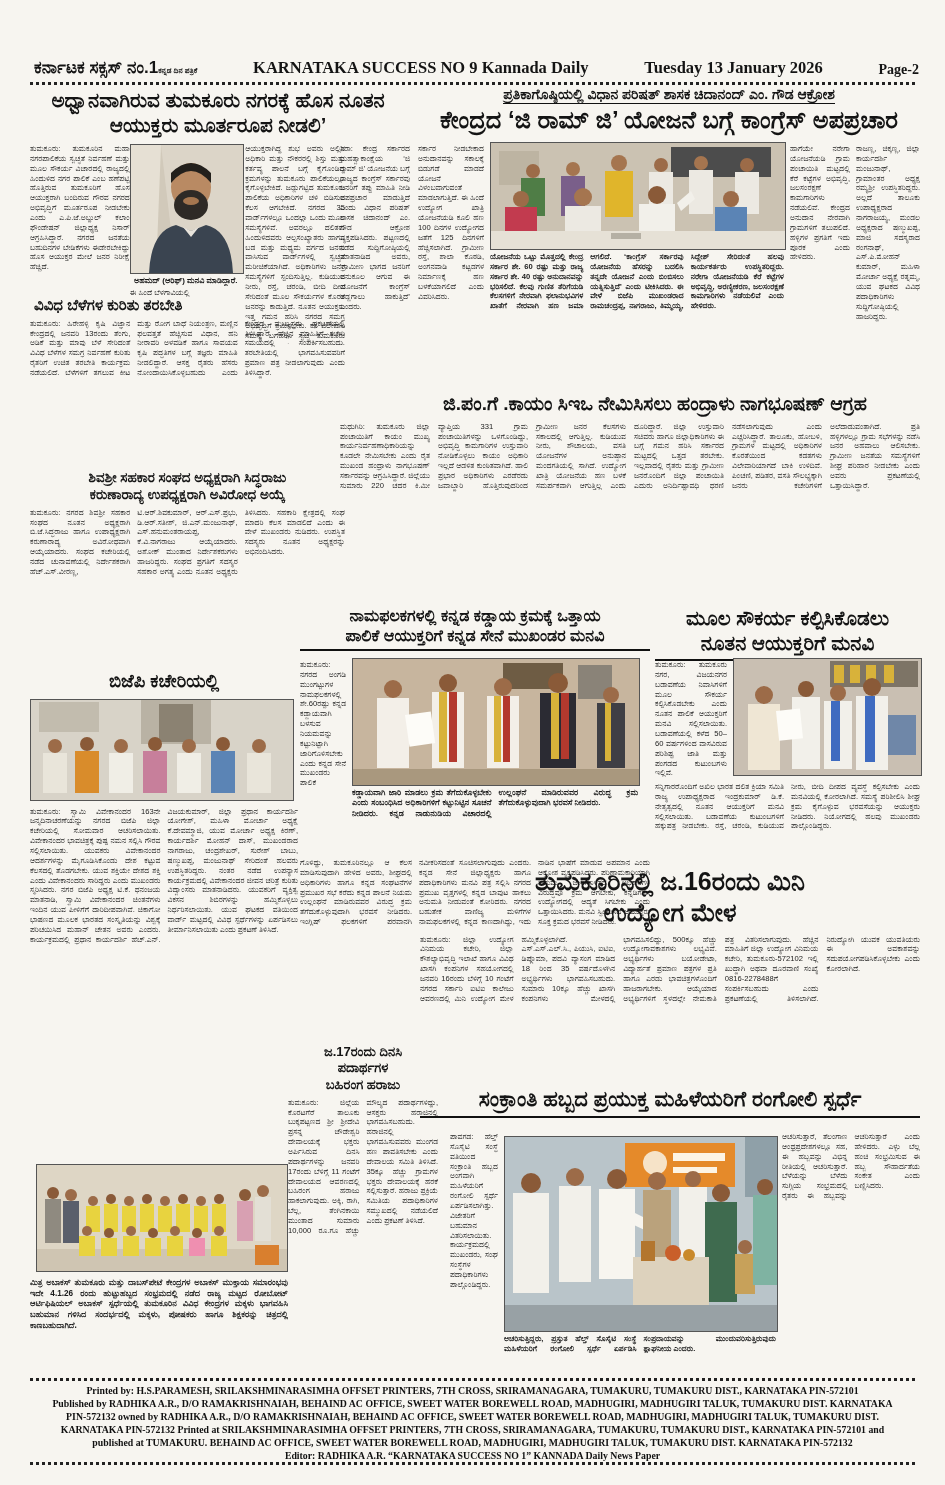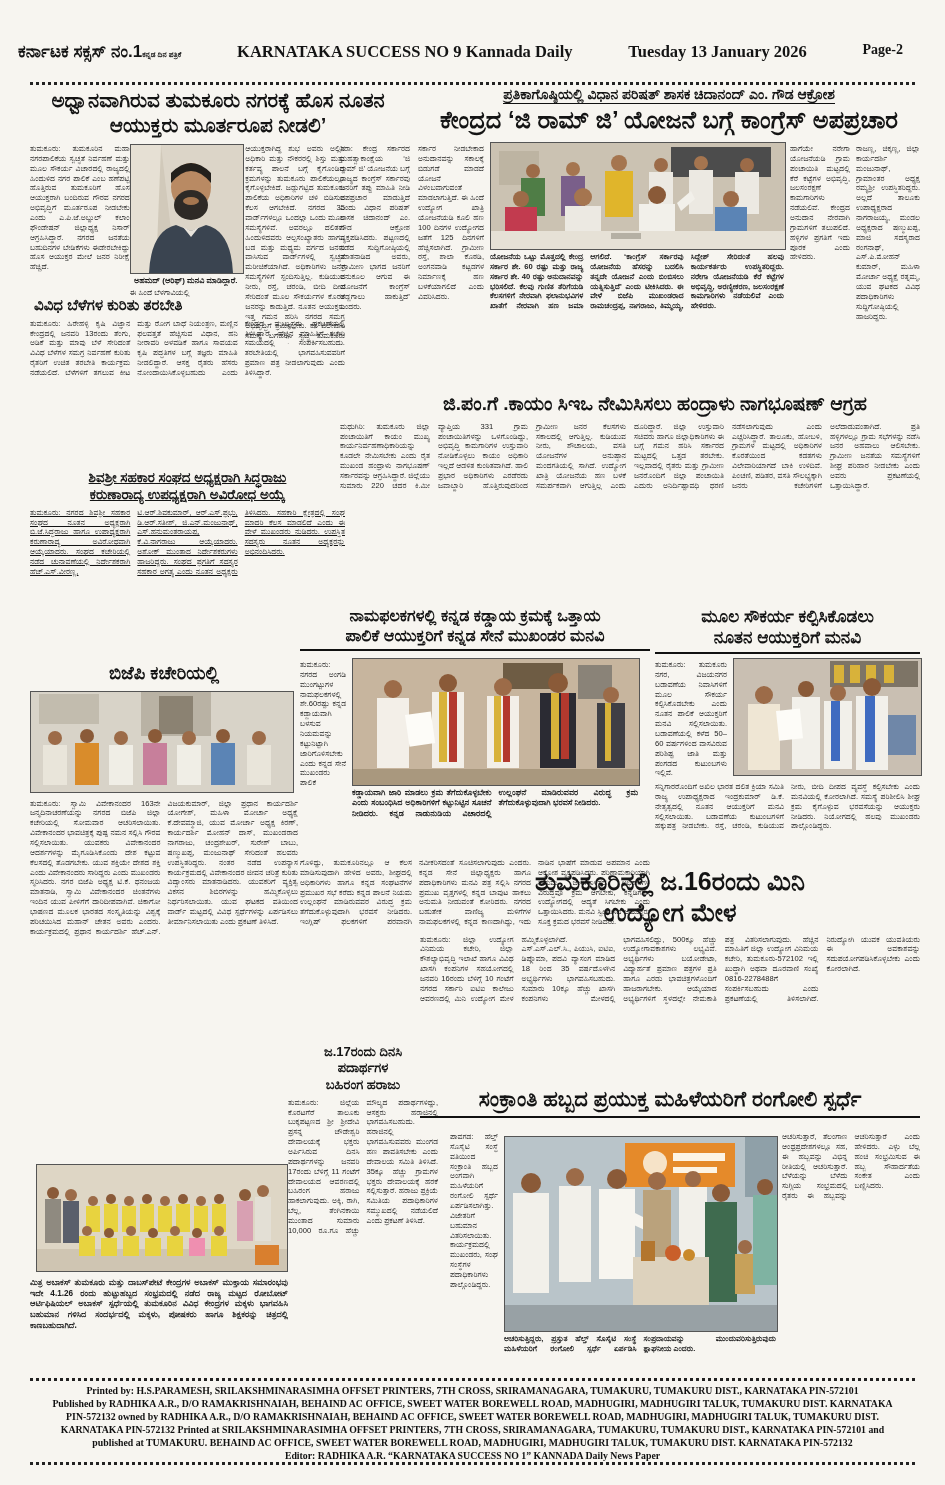--- a/index.html
+++ b/index.html
@@ -1,20 +1,20 @@
 <!DOCTYPE html>
 <html><head>
 <meta charset="utf-8">
 <style>
   html,body{margin:0;padding:0;background:#888;}
   .page{position:relative;width:945px;height:1485px;background:#f7f5f0;margin:0 auto;
         font-family:"Liberation Sans",sans-serif;color:#141414;overflow:hidden;}
   .abs{position:absolute;}
   
-  .masthead{left:18px;top:42px;width:885px;height:36px;display:flex;align-items:flex-start;justify-content:space-between;}
+  .masthead{left:34px;top:42px;width:885px;height:36px;display:flex;align-items:flex-end;justify-content:space-between;}
   .logo-kn{font-size:17px;font-weight:bold;letter-spacing:0;}
   .logo-sub{font-size:7.5px;font-weight:bold;}
   .mast-title{font-family:"Liberation Serif",serif;font-weight:bold;font-size:16.5px;}
   .mast-date{font-family:"Liberation Serif",serif;font-weight:bold;font-size:16.5px;}
   .mast-page{font-family:"Liberation Serif",serif;font-weight:bold;font-size:14px;}
   .dotrule{border-top:3px dotted #222;height:0;}
   
   .h-xl{font-weight:bold;text-align:center;line-height:1.25;}
   .kicker{font-weight:bold;text-align:center;}
   .kicker span{border-bottom:1.5px solid #111;padding-bottom:1px;}
@@ -68,21 +68,21 @@
       </div>
       <div class="body" style="width:100px;height:200px;">ಆಯುಕ್ತರಾಗಿದ್ದ ಶುಭ ಅವರು ಅಲ್ಲಿನ ಅಧಿಕಾರಿ ಮತ್ತು ನೌಕರರಲ್ಲಿ ಶಿಸ್ತು ಮತ್ತು ಕರ್ತವ್ಯ ಪಾಲನೆ ಬಗ್ಗೆ ಕೈಗೊಂಡಿದ್ದ ಕ್ರಮಗಳನ್ನು ತುಮಕೂರು ಪಾಲಿಕೆಯಲ್ಲೂ ಕೈಗೊಳ್ಳಬೇಕಿದೆ. ಜಡ್ಡುಗಟ್ಟಿದ ತುಮಕೂರು ಪಾಲಿಕೆಯ ಅಧಿಕಾರಿಗಳ ಚಳಿ ಬಿಡಿಸುವ ಕೆಲಸ ಆಗಬೇಕಿದೆ. ನಗರದ 35 ವಾರ್ಡ್‌ಗಳಲ್ಲೂ ಒಂದಲ್ಲಾ ಒಂದು ಮೂಲ ಸಮಸ್ಯೆಗಳಿವೆ. ಅವರಲ್ಲೂ ದಲಿತರು ಹಿಂದುಳಿದವರು ಆಲ್ಪಸಂಖ್ಯಾತರು ಹಾಗೂ ಬಡ ಮತ್ತು ಮಧ್ಯಮ ವರ್ಗದ ಜನರು ವಾಸಿಸುವ ವಾರ್ಡ್‌ಗಳಲ್ಲಿ ಸ್ವಚ್ಛತೆ ಮರೀಚಿಕೆಯಾಗಿದೆ. ಅಧಿಕಾರಿಗಳು ಜನರ ಸಮಸ್ಯೆಗಳಿಗೆ ಸ್ಪಂದಿಸುತ್ತಿಲ್ಲ. ಕುಡಿಯುವ ನೀರು, ರಸ್ತೆ, ಚರಂಡಿ, ಬೀದಿ ದೀಪ ಸೇರಿದಂತೆ ಮೂಲ ಸೌಕರ್ಯಗಳ ಕೊರತೆ ಜನರನ್ನು ಕಾಡುತ್ತಿದೆ. ನೂತನ ಆಯುಕ್ತರು ಇತ್ತ ಗಮನ ಹರಿಸಿ ನಗರದ ಸಮಗ್ರ ಅಭಿವೃದ್ಧಿಗೆ ಶ್ರಮಿಸಬೇಕು. ಕಸ ವಿಲೇವಾರಿ ಸಮಸ್ಯೆ ಬಗೆಹರಿಸಿ ಸ್ವಚ್ಛ ತುಮಕೂರು ನಿರ್ಮಾಣಕ್ಕೆ ಒತ್ತು ನೀಡಬೇಕು ಎಂದು ಅವರು ಪ್ರಕಟಣೆಯಲ್ಲಿ ಒತ್ತಾಯಿಸಿದ್ದಾರೆ.</div>
     </div>
   </div>
 
   <div class="abs" style="left:30px;top:296px;width:315px;">
     <div class="h-xl" style="font-size:15px;text-align:left;padding-left:4px;">ವಿವಿಧ ಬೆಳೆಗಳ ಕುರಿತು ತರಬೇತಿ</div>
     <div class="body c3" style="margin-top:4px;height:142px;">ತುಮಕೂರು: ಹಿರೇಹಳ್ಳಿ ಕೃಷಿ ವಿಜ್ಞಾನ ಕೇಂದ್ರದಲ್ಲಿ ಜನವರಿ 13ರಂದು ತೆಂಗು, ಅಡಿಕೆ ಮತ್ತು ಮಾವು ಬೆಳೆ ಸೇರಿದಂತೆ ವಿವಿಧ ಬೆಳೆಗಳ ಸಮಗ್ರ ನಿರ್ವಹಣೆ ಕುರಿತು ರೈತರಿಗೆ ಉಚಿತ ತರಬೇತಿ ಕಾರ್ಯಕ್ರಮ ನಡೆಯಲಿದೆ. ಬೆಳೆಗಳಿಗೆ ತಗಲುವ ಕೀಟ ಮತ್ತು ರೋಗ ಬಾಧೆ ನಿಯಂತ್ರಣ, ಮಣ್ಣಿನ ಫಲವತ್ತತೆ ಹೆಚ್ಚಿಸುವ ವಿಧಾನ, ಹನಿ ನೀರಾವರಿ ಅಳವಡಿಕೆ ಹಾಗೂ ಸಾವಯವ ಕೃಷಿ ಪದ್ಧತಿಗಳ ಬಗ್ಗೆ ತಜ್ಞರು ಮಾಹಿತಿ ನೀಡಲಿದ್ದಾರೆ. ಆಸಕ್ತ ರೈತರು ಹೆಸರು ನೋಂದಾಯಿಸಿಕೊಳ್ಳಬಹುದು ಎಂದು ಕೇಂದ್ರದ ಮುಖ್ಯಸ್ಥರು ಪ್ರಕಟಣೆಯಲ್ಲಿ ತಿಳಿಸಿದ್ದಾರೆ. ಹೆಚ್ಚಿನ ಮಾಹಿತಿಗೆ ಕಚೇರಿ ಸಮಯದಲ್ಲಿ ಸಂಪರ್ಕಿಸಬಹುದು. ತರಬೇತಿಯಲ್ಲಿ ಭಾಗವಹಿಸುವವರಿಗೆ ಪ್ರಮಾಣ ಪತ್ರ ನೀಡಲಾಗುವುದು ಎಂದು ತಿಳಿಸಿದ್ದಾರೆ.</div>
   </div>
 
-  <div class="abs" style="left:30px;top:470px;width:315px;text-decoration:underline;">
+  <div class="abs" style="left:30px;top:470px;width:315px;">
     <div class="h-xl" style="font-size:13.5px;">ಶಿವಶ್ರೀ ಸಹಕಾರ ಸಂಘದ ಅಧ್ಯಕ್ಷರಾಗಿ ಸಿದ್ಧರಾಜು</div>
     <div class="h-xl" style="font-size:13.5px;">ಕರುಣಾರಾದ್ಯ ಉಪಧ್ಯಕ್ಷರಾಗಿ ಅವಿರೋಧ ಅಯ್ಕೆ</div>
     <div class="body c3" style="margin-top:4px;height:128px;">ತುಮಕೂರು: ನಗರದ ಶಿವಶ್ರೀ ಸಹಕಾರ ಸಂಘದ ನೂತನ ಅಧ್ಯಕ್ಷರಾಗಿ ಬಿ.ಜೆ.ಸಿದ್ಧರಾಜು ಹಾಗೂ ಉಪಾಧ್ಯಕ್ಷರಾಗಿ ಕರುಣಾರಾದ್ಯ ಅವಿರೋಧವಾಗಿ ಆಯ್ಕೆಯಾದರು. ಸಂಘದ ಕಚೇರಿಯಲ್ಲಿ ನಡೆದ ಚುನಾವಣೆಯಲ್ಲಿ ನಿರ್ದೇಶಕರಾಗಿ ಹೆಚ್.ಎಸ್.ವೀರಣ್ಣ, ಟಿ.ಆರ್.ಶಿವಕುಮಾರ್, ಆರ್.ಎಸ್.ಪ್ರಭು, ಡಿ.ಆರ್.ಸತೀಶ್, ಜಿ.ಎನ್.ಮಂಜುನಾಥ್, ಎಸ್.ಹನುಮಂತರಾಯಪ್ಪ, ಕೆ.ವಿ.ನಾಗರಾಜು ಆಯ್ಕೆಯಾದರು. ಅಶೋಕ್ ಮುಂತಾದ ನಿರ್ದೇಶಕರುಗಳು ಹಾಜರಿದ್ದರು. ಸಂಘದ ಪ್ರಗತಿಗೆ ಸದಸ್ಯರ ಸಹಕಾರ ಅಗತ್ಯ ಎಂದು ನೂತನ ಅಧ್ಯಕ್ಷರು ತಿಳಿಸಿದರು. ಸಹಕಾರಿ ಕ್ಷೇತ್ರದಲ್ಲಿ ಸಂಘ ಮಾದರಿ ಕೆಲಸ ಮಾಡಲಿದೆ ಎಂದು ಈ ವೇಳೆ ಮುಖಂಡರು ನುಡಿದರು. ಉಪಸ್ಥಿತ ಸದಸ್ಯರು ನೂತನ ಅಧ್ಯಕ್ಷರನ್ನು ಅಭಿನಂದಿಸಿದರು.</div>
   </div>
 
   <div class="abs" style="left:340px;top:86px;width:580px;height:306px;">
     <div class="kicker" style="padding-left:78px;font-size:14px;"><span>ಪ್ರತಿಕಾಗೊಷ್ಠಿಯಲ್ಲಿ ವಿಧಾನ ಪರಿಷತ್ ಶಾಸಕ ಚಿದಾನಂದ್ ಎಂ. ಗೌಡ ಆಕ್ರೋಶ</span></div>
     <div class="h-xl" style="padding-left:78px;font-size:24px;margin-top:2px;">ಕೇಂದ್ರದ ‘ಜಿ ರಾಮ್ ಜಿ’ ಯೋಜನೆ ಬಗ್ಗೆ ಕಾಂಗ್ರೆಸ್ ಅಪಪ್ರಚಾರ</div>
     <div class="abs body" style="left:0;top:58px;width:70px;height:246px;">ಶಿರಾ: ಕೇಂದ್ರ ಸರ್ಕಾರದ ಮಹತ್ವಾಕಾಂಕ್ಷೆಯ ‘ಜಿ ರಾಮ್ ಜಿ’ ಯೋಜನೆಯ ಬಗ್ಗೆ ರಾಜ್ಯದ ಕಾಂಗ್ರೆಸ್ ಸರ್ಕಾರವು ಜನರಿಗೆ ತಪ್ಪು ಮಾಹಿತಿ ನೀಡಿ ಅಪಪ್ರಚಾರ ಮಾಡುತ್ತಿದೆ ಎಂದು ವಿಧಾನ ಪರಿಷತ್ ಶಾಸಕ ಚಿದಾನಂದ್ ಎಂ. ಗೌಡ ಆಕ್ರೋಶ ವ್ಯಕ್ತಪಡಿಸಿದರು. ಪಟ್ಟಣದಲ್ಲಿ ನಡೆದ ಸುದ್ದಿಗೋಷ್ಠಿಯಲ್ಲಿ ಮಾತನಾಡಿದ ಅವರು, ‘ಗ್ರಾಮೀಣ ಭಾಗದ ಜನರಿಗೆ ಅನುಕೂಲ ಆಗುವ ಈ ಯೋಜನೆಗೆ ಕಾಂಗ್ರೆಸ್ ಅಡ್ಡಗಾಲು ಹಾಕುತ್ತಿದೆ’ ಎಂದರು.</div>
     <div class="abs body" style="left:78px;top:58px;width:66px;height:246px;">ಸರ್ಕಾರ ನೀಡಬೇಕಾದ ಅನುದಾನವನ್ನು ಸಕಾಲಕ್ಕೆ ಬಿಡುಗಡೆ ಮಾಡದೆ ಯೋಜನೆ ವಿಳಂಬವಾಗುವಂತೆ ಮಾಡಲಾಗುತ್ತಿದೆ. ಈ ಹಿಂದೆ ಉದ್ಯೋಗ ಖಾತ್ರಿ ಯೋಜನೆಯಡಿ ಕೂಲಿ ಹಣ 100 ದಿನಗಳ ಉದ್ಯೋಗದ ಜತೆಗೆ 125 ದಿನಗಳಿಗೆ ಹೆಚ್ಚಿಸಲಾಗಿದೆ. ಗ್ರಾಮೀಣ ರಸ್ತೆ, ಶಾಲಾ ಕೊಠಡಿ, ಅಂಗನವಾಡಿ ಕಟ್ಟಡಗಳ ನಿರ್ಮಾಣಕ್ಕೆ ಹಣ ಬಳಕೆಯಾಗಲಿದೆ ಎಂದು ವಿವರಿಸಿದರು.</div>
@@ -162,21 +162,21 @@
         </g>
         <rect x="52" y="56" width="26" height="32" fill="#fdfcf8" transform="rotate(-8 52 56)"></rect>
         <rect x="0" y="110" width="286" height="16" fill="#a9987e"></rect>
       </svg>
     </div>
     <div class="abs body c2" style="left:52px;top:182px;width:286px;height:66px;font-weight:bold;font-size:8px;">ಕಡ್ಡಾಯವಾಗಿ ಜಾರಿ ಮಾಡಲು ಕ್ರಮ ತೆಗೆದುಕೊಳ್ಳಬೇಕು ಎಂದು ಸಂಬಂಧಿಸಿದ ಅಧಿಕಾರಿಗಳಿಗೆ ಕಟ್ಟುನಿಟ್ಟಿನ ಸೂಚನೆ ನೀಡಿದರು. ಕನ್ನಡ ನಾಡುನುಡಿಯ ವಿಚಾರದಲ್ಲಿ ಉಲ್ಲಂಘನೆ ಮಾಡಿರುವವರ ವಿರುದ್ಧ ಕ್ರಮ ತೆಗೆದುಕೊಳ್ಳುವುದಾಗಿ ಭರವಸೆ ನೀಡಿದರು.</div>
     <div class="abs body c3" style="left:0;top:252px;width:350px;height:184px;">ಗೊಳಿದ್ದು, ತುಮಕೂರಿನಲ್ಲೂ ಆ ಕೆಲಸ ಮಾಡಿಸುವುದಾಗಿ ಹೇಳಿದ ಅವರು, ಶೀಘ್ರದಲ್ಲಿ ಅಧಿಕಾರಿಗಳು ಹಾಗೂ ಕನ್ನಡ ಸಂಘಟನೆಗಳ ಪ್ರಮುಖರ ಸಭೆ ಕರೆದು ಕನ್ನಡ ಪಾಲನೆ ನಿಯಮ ಉಲ್ಲಂಘನೆ ಮಾಡಿರುವವರ ವಿರುದ್ಧ ಕ್ರಮ ತೆಗೆದುಕೊಳ್ಳುವುದಾಗಿ ಭರವಸೆ ನೀಡಿದರು. ಇಂಗ್ಲಿಷ್ ಫಲಕಗಳಿಗೆ ಪರವಾನಗಿ ನವೀಕರಿಸದಂತೆ ಸೂಚಿಸಲಾಗುವುದು ಎಂದರು. ಕನ್ನಡ ಸೇನೆ ಜಿಲ್ಲಾಧ್ಯಕ್ಷರು ಹಾಗೂ ಪದಾಧಿಕಾರಿಗಳು ಮನವಿ ಪತ್ರ ಸಲ್ಲಿಸಿ ನಗರದ ಪ್ರಮುಖ ವೃತ್ತಗಳಲ್ಲಿ ಕನ್ನಡ ಬಾವುಟ ಹಾಕಲು ಅನುಮತಿ ನೀಡುವಂತೆ ಕೋರಿದರು. ನಗರದ ಬಹುತೇಕ ವಾಣಿಜ್ಯ ಮಳಿಗೆಗಳ ನಾಮಫಲಕಗಳಲ್ಲಿ ಕನ್ನಡ ಕಾಣದಾಗಿದ್ದು, ಇದು ನಾಡಿನ ಭಾಷೆಗೆ ಮಾಡುವ ಅಪಮಾನ ಎಂದು ಆಕ್ರೋಶ ವ್ಯಕ್ತಪಡಿಸಿದರು. ಪರಿಣಾಮಕಾರಿಯಾಗಿ ನಿಯಮ ಜಾರಿಗೊಳಿಸದ ಅಧಿಕಾರಿಗಳ ವಿರುದ್ಧವೂ ಕ್ರಮ ಆಗಬೇಕು, ಕನ್ನಡಿಗರಿಗೆ ಉದ್ಯೋಗದಲ್ಲಿ ಆದ್ಯತೆ ಸಿಗಬೇಕು ಎಂದು ಒತ್ತಾಯಿಸಿದರು. ಮನವಿ ಸ್ವೀಕರಿಸಿದ ಆಯುಕ್ತರು ಸೂಕ್ತ ಕ್ರಮದ ಭರವಸೆ ನೀಡಿದರು.</div>
   </div>
 
   <div class="abs" style="left:655px;top:606px;width:265px;">
-    <div class="h-xl rule-b" style="font-size:17px;padding-bottom:3px;">
+    <div class="h-xl rule-b" style="font-size:20px;padding-bottom:3px;">
       <div>ಮೂಲ ಸೌಕರ್ಯ ಕಲ್ಪಿಸಿಕೊಡಲು</div>
       <div>ನೂತನ ಆಯುಕ್ತರಿಗೆ ಮನವಿ</div>
     </div>
     <div class="abs body" style="left:0;top:54px;width:72px;height:122px;">ತುಮಕೂರು: ತುಮಕೂರು ನಗರ, ವಿಜಯನಗರ ಬಡಾವಣೆಯ ನಿವಾಸಿಗಳಿಗೆ ಮೂಲ ಸೌಕರ್ಯ ಕಲ್ಪಿಸಿಕೊಡಬೇಕು ಎಂದು ನೂತನ ಪಾಲಿಕೆ ಆಯುಕ್ತರಿಗೆ ಮನವಿ ಸಲ್ಲಿಸಲಾಯಿತು. ಬಡಾವಣೆಯಲ್ಲಿ ಕಳೆದ 50–60 ವರ್ಷಗಳಿಂದ ವಾಸವಿರುವ ಪರಿಶಿಷ್ಟ ಜಾತಿ ಮತ್ತು ಪಂಗಡದ ಕುಟುಂಬಗಳು ಇಲ್ಲಿವೆ.</div>
     <div class="abs photo" style="left:78px;top:52px;width:187px;height:116px;">
       <svg viewBox="0 0 187 116" preserveAspectRatio="none">
         <rect width="187" height="116" fill="#c9bfb2"></rect>
         <rect x="96" y="2" width="88" height="26" fill="#7d7466"></rect>
         <rect x="100" y="6" width="10" height="18" fill="#d8b23a"></rect>
           <rect x="116" y="6" width="10" height="18" fill="#d8b23a"></rect>
@@ -195,21 +195,21 @@
             <rect x="122" y="37" width="32" height="74" fill="#f2f0ea"></rect>
           <rect x="131" y="37" width="10" height="66" fill="#3f6bc0"></rect>
         </g>
         <rect x="42" y="52" width="24" height="30" fill="#fdfcf8" transform="rotate(-6 42 52)"></rect>
       </svg>
     </div>
     <div class="abs body c2" style="left:0;top:176px;width:265px;height:84px;">ಸನ್ನಿಗಾರರೊಂದಿಗೆ ಅಖಿಲ ಭಾರತ ದಲಿತ ಕ್ರಿಯಾ ಸಮಿತಿ ರಾಜ್ಯ ಉಪಾಧ್ಯಕ್ಷರಾದ ಇಂದ್ರಕುಮಾರ್ ಡಿ.ಕೆ. ನೇತೃತ್ವದಲ್ಲಿ ನೂತನ ಆಯುಕ್ತರಿಗೆ ಮನವಿ ಸಲ್ಲಿಸಲಾಯಿತು. ಬಡಾವಣೆಯ ಕುಟುಂಬಗಳಿಗೆ ಹಕ್ಕುಪತ್ರ ನೀಡಬೇಕು. ರಸ್ತೆ, ಚರಂಡಿ, ಕುಡಿಯುವ ನೀರು, ಬೀದಿ ದೀಪದ ವ್ಯವಸ್ಥೆ ಕಲ್ಪಿಸಬೇಕು ಎಂದು ಮನವಿಯಲ್ಲಿ ಕೋರಲಾಗಿದೆ. ಸಮಸ್ಯೆ ಪರಿಶೀಲಿಸಿ ಶೀಘ್ರ ಕ್ರಮ ಕೈಗೊಳ್ಳುವ ಭರವಸೆಯನ್ನು ಆಯುಕ್ತರು ನೀಡಿದರು. ನಿಯೋಗದಲ್ಲಿ ಹಲವು ಮುಖಂಡರು ಪಾಲ್ಗೊಂಡಿದ್ದರು.</div>
   </div>
 
   <div class="abs" style="left:30px;top:662px;width:268px;">
-    <div class="h-xl" style="font-size:18px;">
+    <div class="h-xl" style="font-size:18px;margin-top:8px;">
       <div>ಬಿಜೆಪಿ ಕಚೇರಿಯಲ್ಲಿ</div>
     </div>
     <div class="photo" style="width:262px;height:100px;margin-top:6px;">
       <svg viewBox="0 0 262 100" preserveAspectRatio="none">
         <rect width="262" height="100" fill="#d8d3c8"></rect>
         <rect x="110" y="0" width="70" height="44" fill="#b9b2a4"></rect>
         <rect x="128" y="4" width="34" height="38" fill="#8b8272"></rect>
         <rect x="8" y="2" width="60" height="30" fill="#c2bcae"></rect>
         <g>
           <circle cx="24" cy="46" r="7" fill="#9c6b48"></circle>

